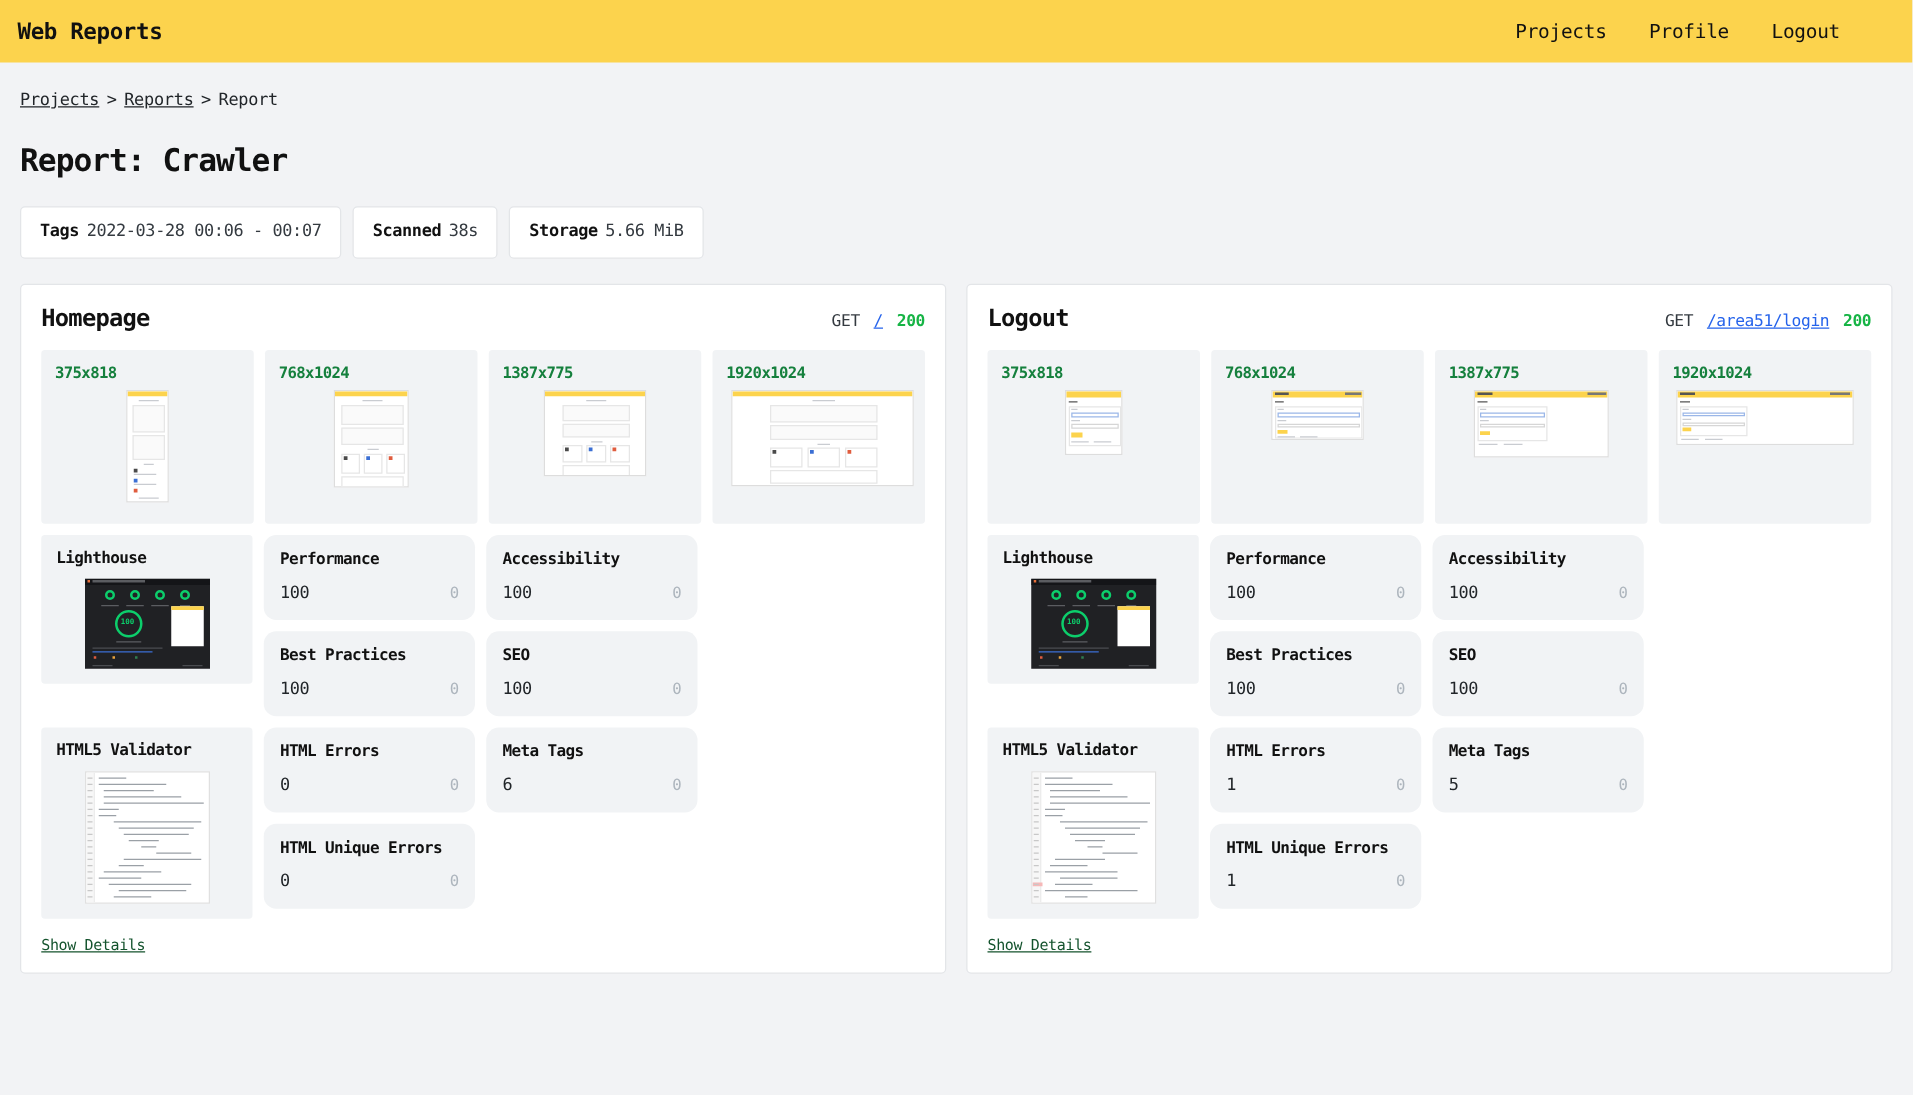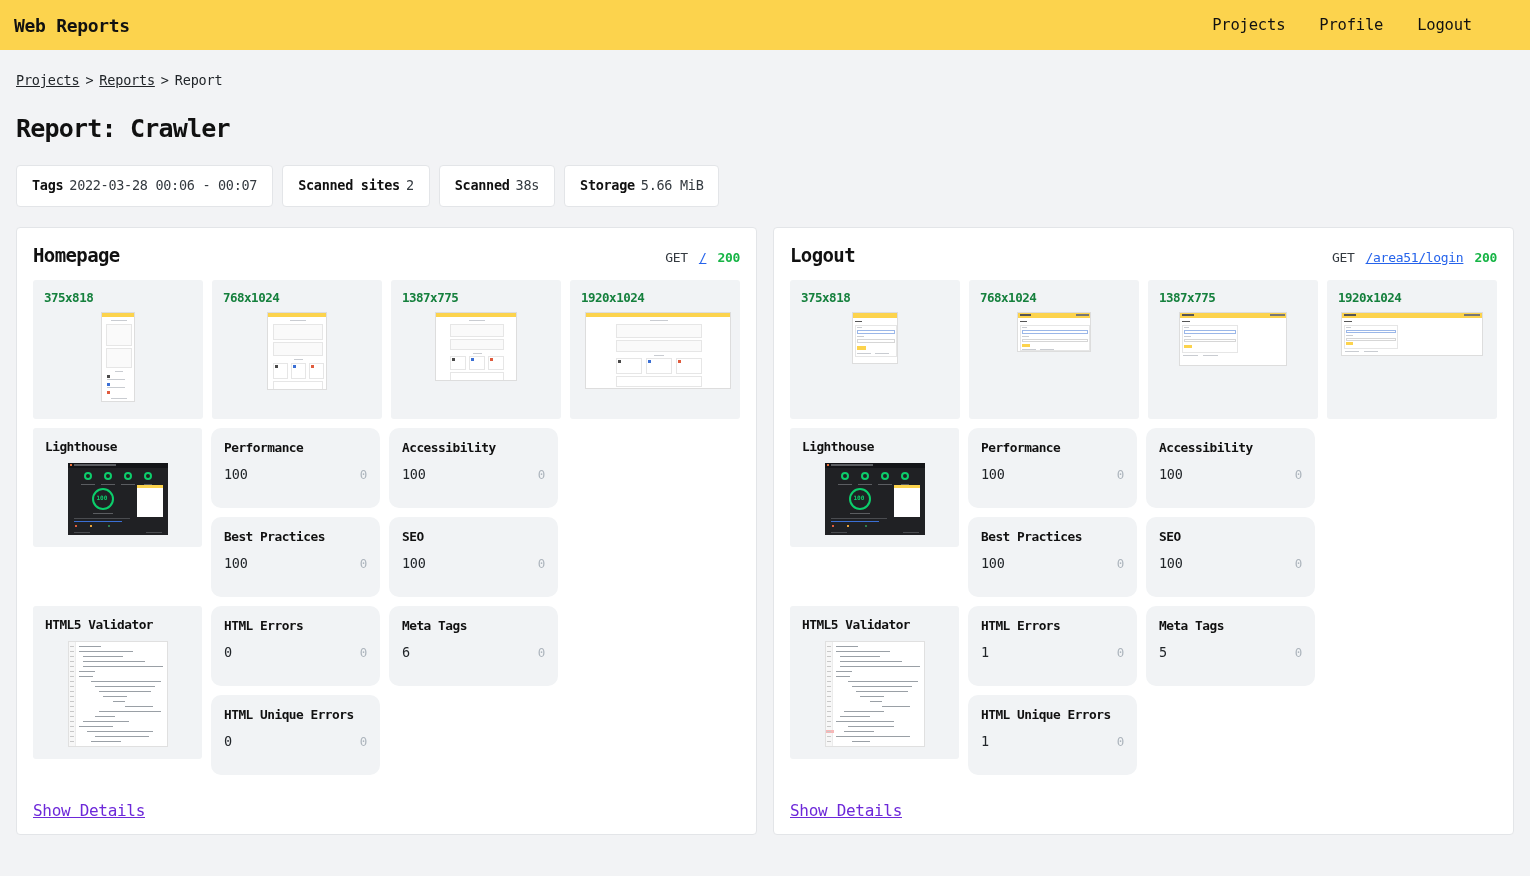--- a/index.html
+++ b/index.html
@@ -220,21 +220,21 @@
   .val-ln { position:absolute; left:1px; width:4px; height:1px; background:#c8c8c8; }
   .val-code { position:absolute; height:1.4px; background:#9aa0a6; }
   .val-err { position:absolute; height:3px; background:#f6b8b8; left:0; width:8px; }
 
   .band-right { flex: 1 1 auto; min-width: 0; }
   .metric-row { display: flex; gap: 9px; }
   .metric-row + .metric-row { margin-top: 9px; align-items: flex-end; }
   .metric {
     background: #f1f3f5;
     border-radius: 10px;
-    padding: 12px 13px 26px 13px;
+    padding: 12px 13px 14px 13px;
     flex: 0 0 auto;
     width: 169px;
   }
   .metric-title {
     font-size: 12.8px;
     font-weight: bold;
     letter-spacing: -0.5px;
     color: #111;
     margin-bottom: 11px;
     white-space: nowrap;
@@ -251,23 +251,23 @@
   .metric-delta {
     margin-left: auto;
     font-size: 12.5px;
     color: #adb5bd;
     letter-spacing: -0.3px;
   }
   .spacer-cell { width: 169px; flex: 0 0 auto; }
 
   .show-details {
     display: inline-block;
-    margin-top: 26px;
-    font-size: 16px;
-    color: #6d28d9;
+    margin-top: 14px;
+    font-size: 12px;
+    color: #14532d;
     text-decoration: underline;
     letter-spacing: -0.3px;
   }
 </style>
 </head>
 <body>
 
 <div class="navbar">
   <div class="brand">Web Reports</div>
   <div class="nav-links">
@@ -283,23 +283,20 @@
   <a href="#">Reports</a>
   <span class="bc-sep">&gt;</span>
   <span>Report</span>
 </div>
 
 <h1 class="page-title">Report: Crawler</h1>
 
 <div class="summary">
   <div class="summary-card">
     <span class="k">Tags</span><span class="v">2022-03-28 00:06 - 00:07</span>
-  </div>
-  <div class="summary-card">
-    <span class="k">Scanned sites</span><span class="v">2</span>
   </div>
   <div class="summary-card">
     <span class="k">Scanned</span><span class="v">38s</span>
   </div>
   <div class="summary-card">
     <span class="k">Storage</span><span class="v">5.66 MiB</span>
   </div>
 </div>
 
 <div class="panels">

